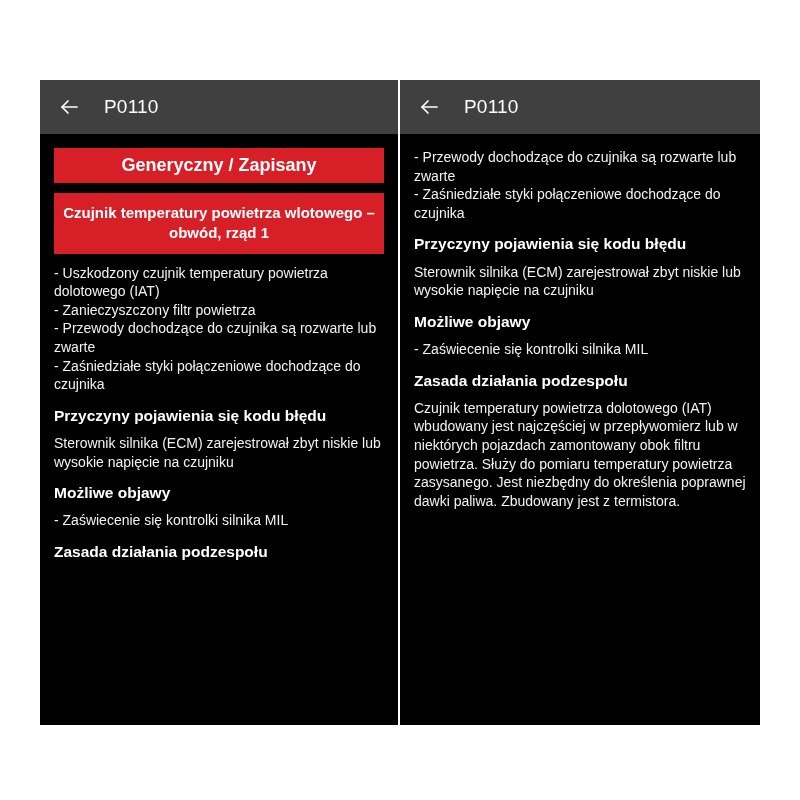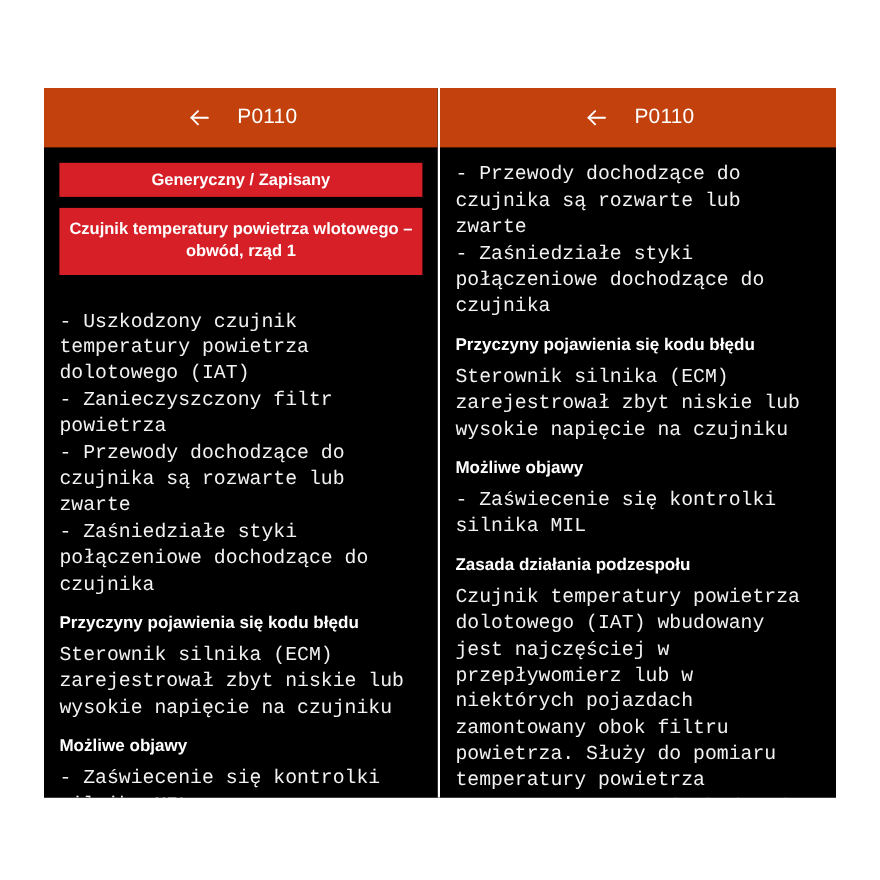--- a/index.html
+++ b/index.html
@@ -34,26 +34,25 @@
     background: #000000;
     box-sizing: border-box;
     overflow: hidden;
     position: relative;
   }
   .panel.left {
     border-right: 2px solid #ffffff;
   }
   .appbar {
     height: 54px;
-    background: #c2410c;
+    background: #404040;
     display: flex;
     align-items: center;
     padding: 0 16px;
     box-sizing: border-box;
-    justify-content: center;
   }
   .back-icon {
     width: 26px;
     height: 26px;
     display: inline-flex;
     align-items: center;
     justify-content: center;
     color: #ffffff;
     flex: 0 0 auto;
   }
@@ -67,49 +66,49 @@
   }
   .content {
     padding: 14px 14px 10px 14px;
     box-sizing: border-box;
   }
   .badge {
     background: #d61f26;
     color: #ffffff;
     font-family: "Liberation Sans", sans-serif;
     font-weight: bold;
-    font-size: 15px;
+    font-size: 18px;
     text-align: center;
     padding: 7px 6px;
     margin-bottom: 10px;
   }
   .title-box {
     background: #d61f26;
     color: #ffffff;
     font-family: "Liberation Sans", sans-serif;
     font-weight: bold;
     font-size: 15px;
     text-align: center;
     padding: 10px 8px;
     line-height: 1.35;
-    margin-bottom: 32px;
+    margin-bottom: 10px;
   }
   .heading {
     color: #ffffff;
     font-family: "Liberation Sans", sans-serif;
     font-weight: bold;
     font-size: 15.5px;
     line-height: 1.3;
     margin: 12px 0 8px 0;
   }
   .heading.first { margin-top: 2px; }
   .body-text {
     color: #f2f2f2;
-    font-family: Liberation Mono, monospace;
-    font-size: 18px;
+    font-family: Liberation Sans, sans-serif;
+    font-size: 14px;
     line-height: 1.33;
     margin: 0 0 8px 0;
     white-space: pre-line;
   }
   .body-text.tight { margin-bottom: 6px; }
 </style>
 </head>
 <body>
 
 <div class="screen">

